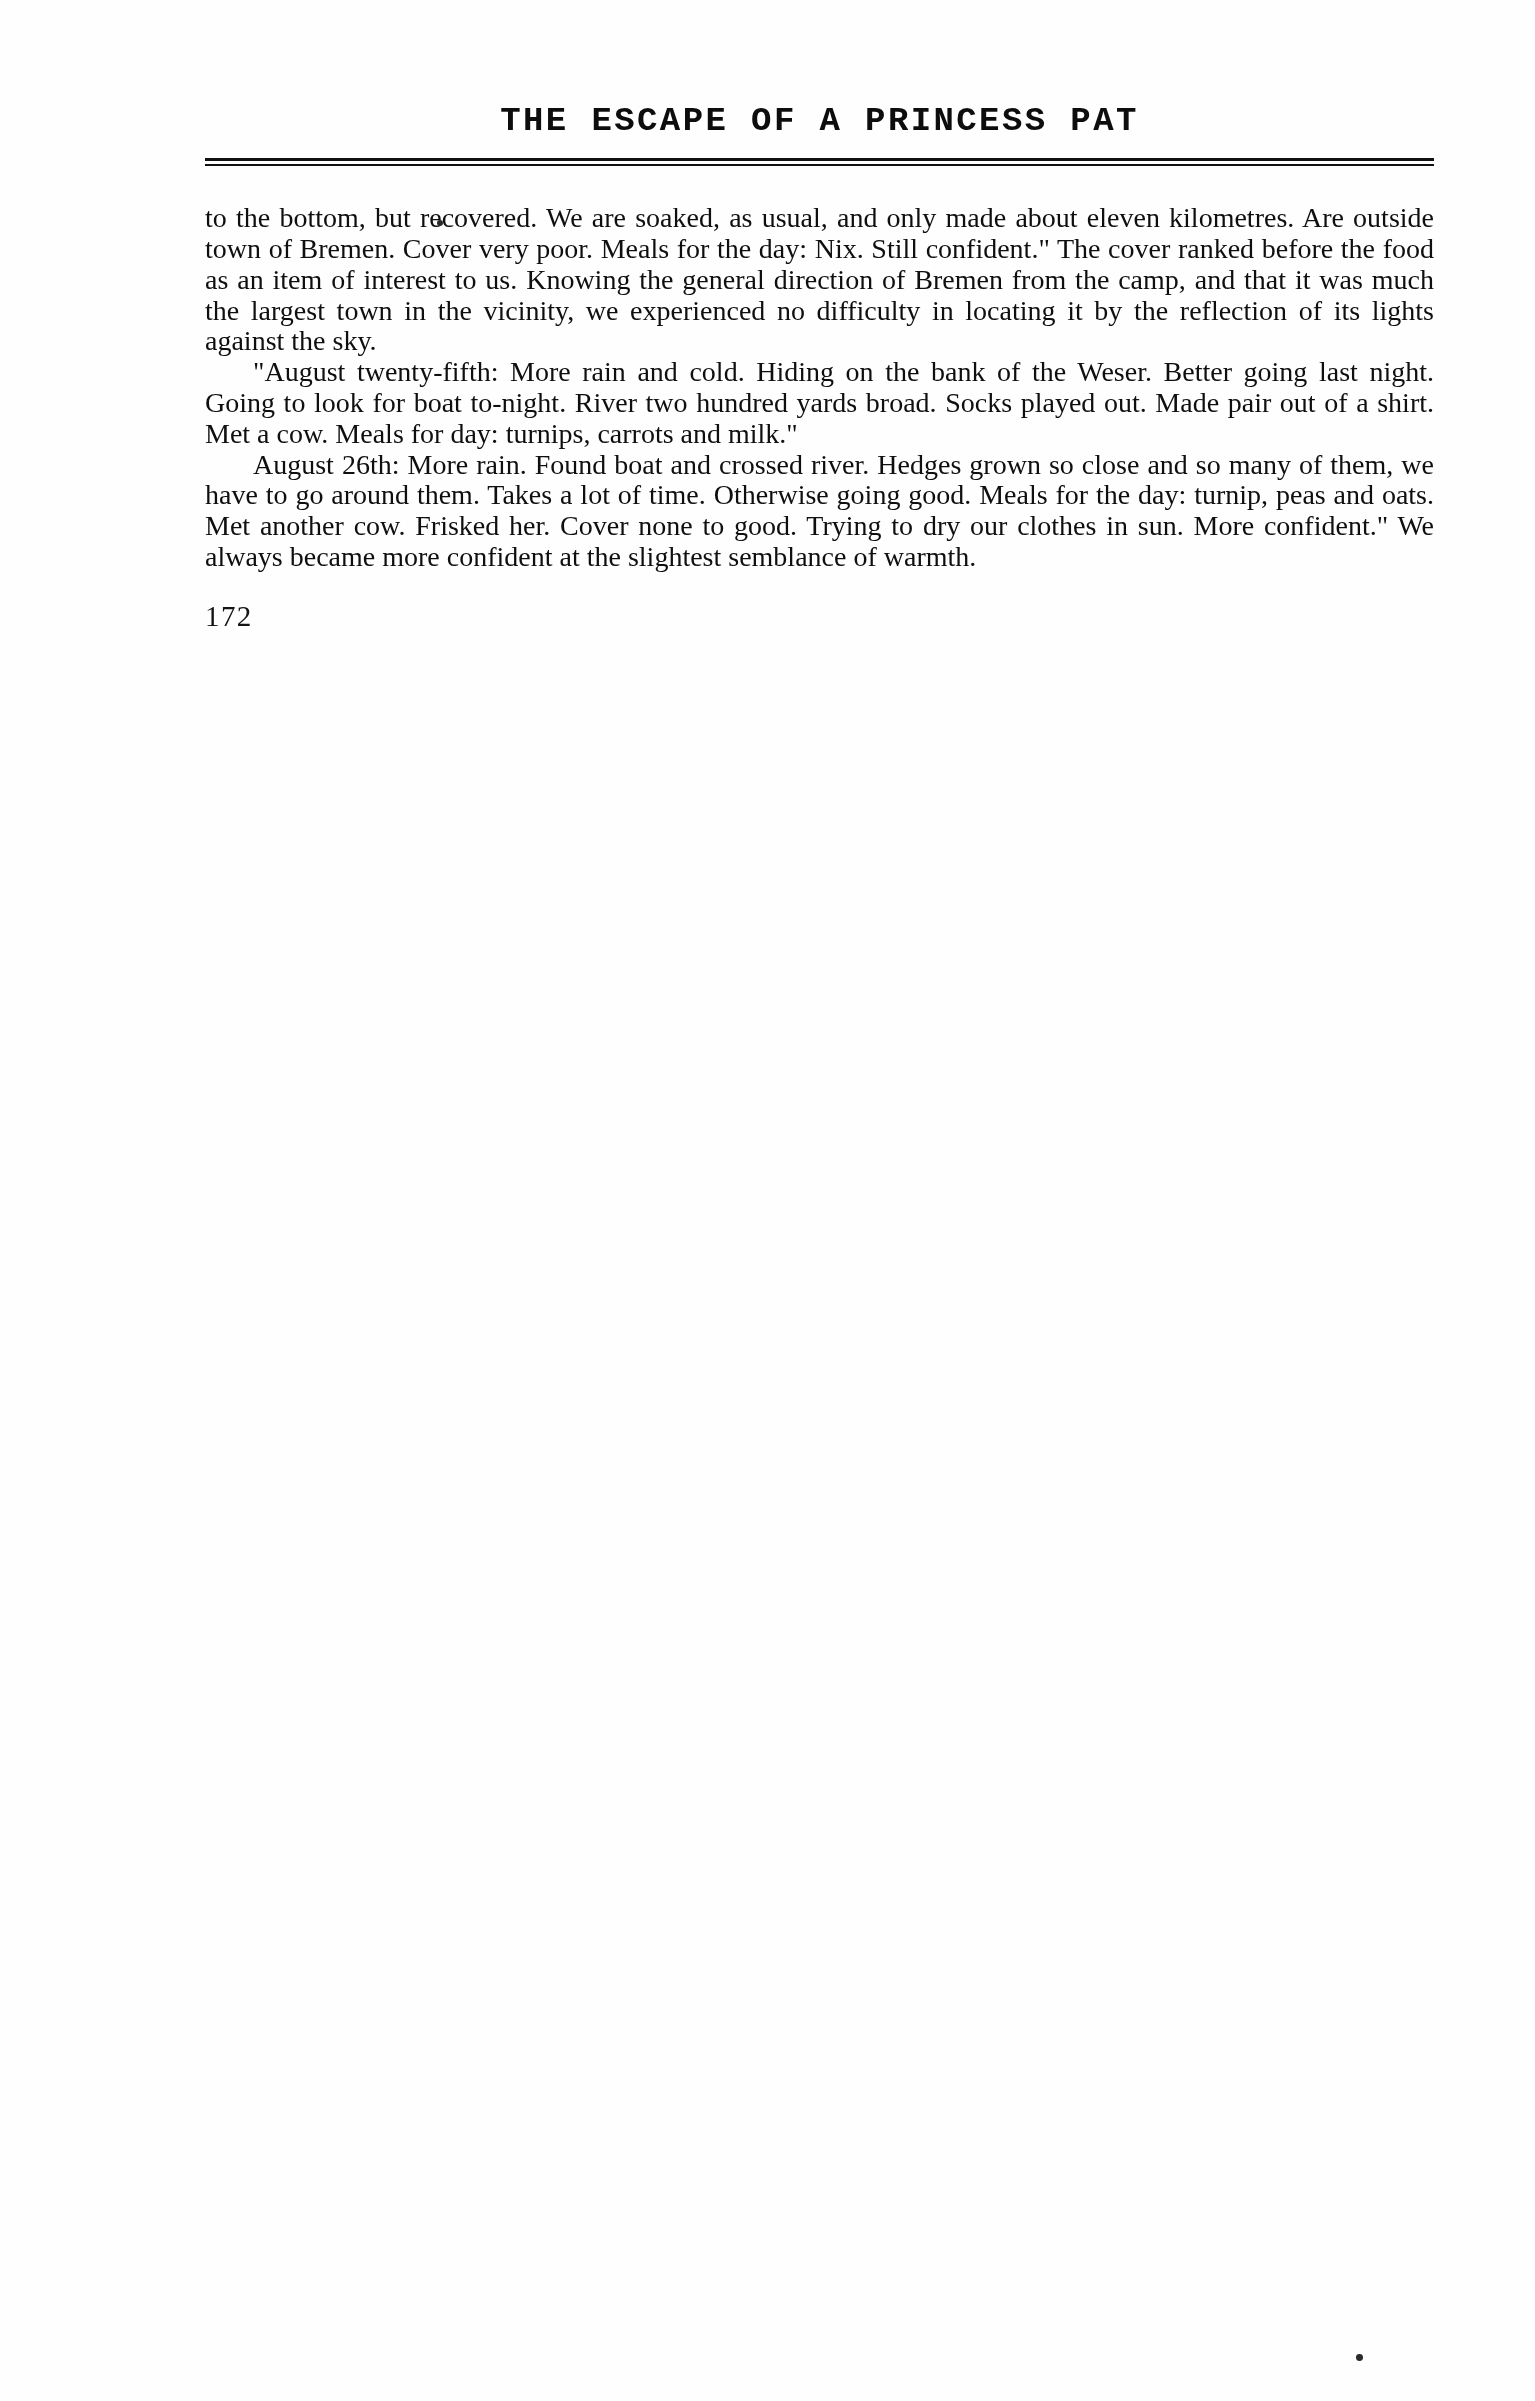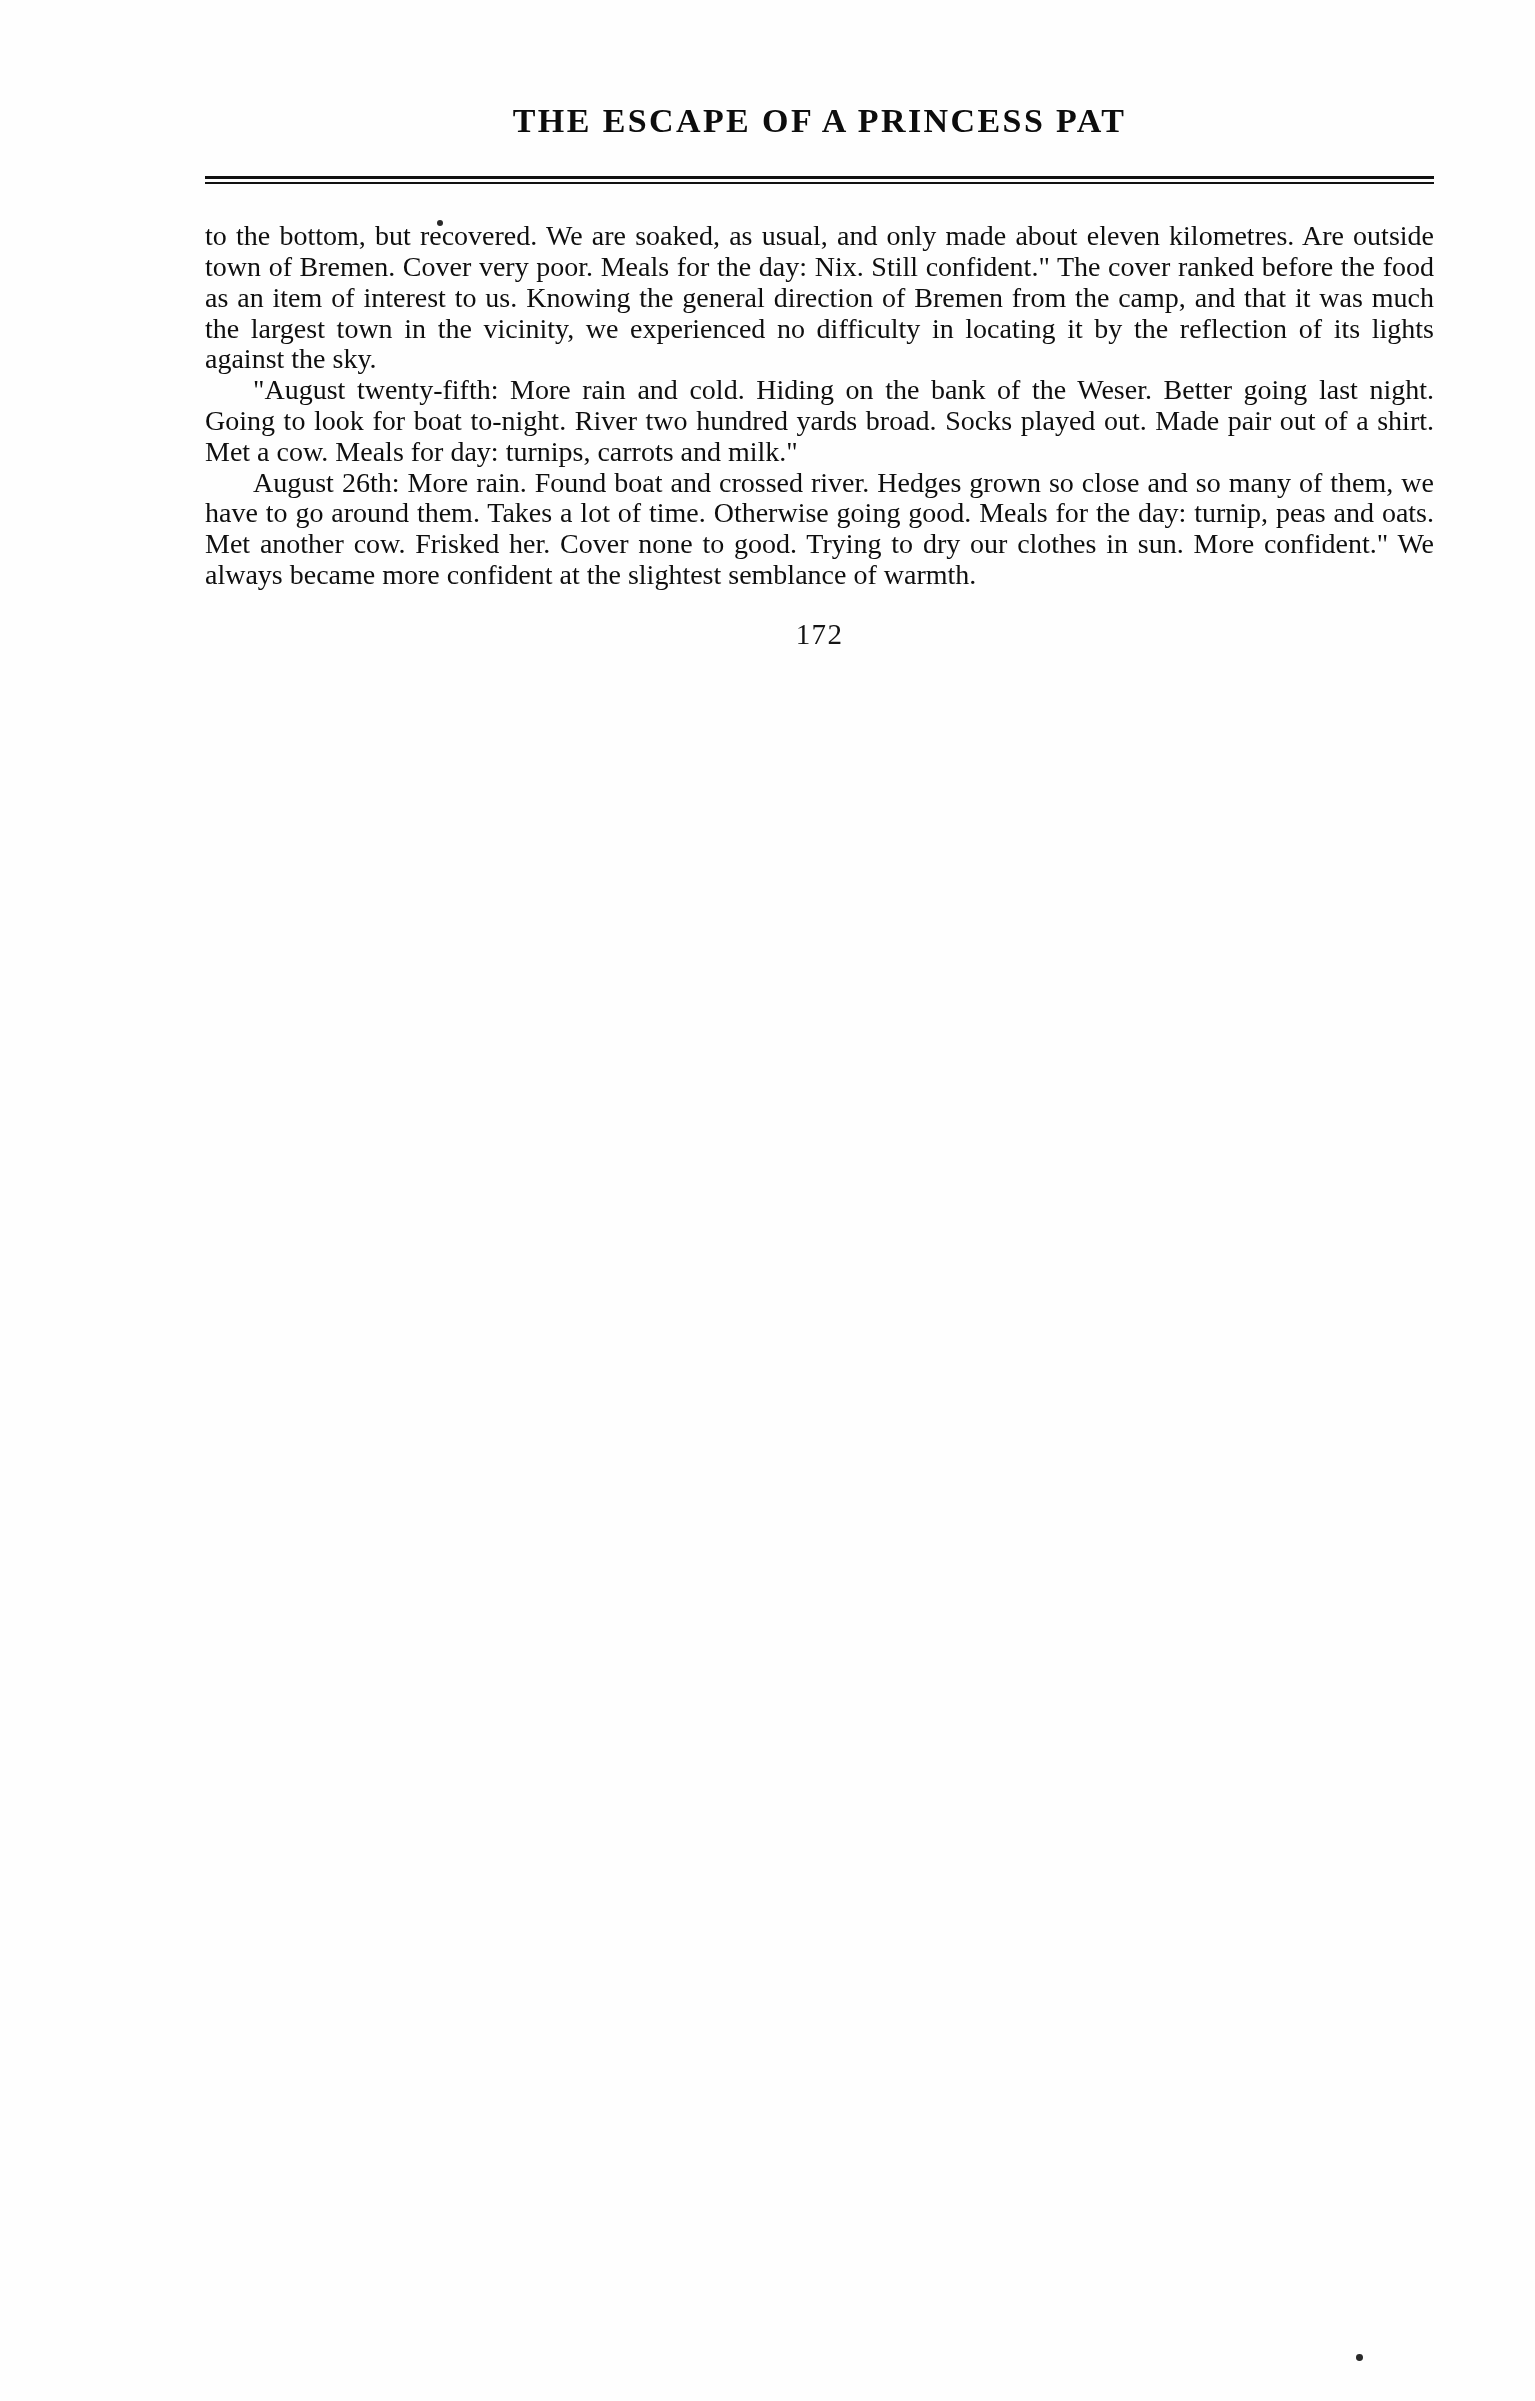--- a/index.html
+++ b/index.html
@@ -28,24 +28,24 @@
     left: 205px;
     top: 102px;
     width: 1229px;
   }
 
   .running-head {
     text-align: center;
     font-size: 34px;
     letter-spacing: 2.4px;
     font-weight: 700;
-    font-family: Liberation Serif, serif;
+    font-family: Liberation Mono, monospace;
     color: #0d0d0d;
     white-space: nowrap;
-    margin-bottom: 36px;
+    margin-bottom: 18px;
   }
 
   .rule-double {
     width: 100%;
     height: 8.2px;
     position: relative;
     margin-bottom: 37px;
   }
   .rule-double .r1,
   .rule-double .r2 {
@@ -68,21 +68,20 @@
   .body-text p {
     margin: 0;
     text-indent: 0;
   }
   .body-text p.indent {
     text-indent: 48px;
   }
 
   .folio {
     margin-top: 27px;
-    text-align: center;
     font-size: 29px;
     letter-spacing: 1.4px;
     font-family: "Liberation Serif", serif;
     color: #141414;
   }
 
   
   .speck {
     position: absolute;
     background: #2a2a2a;

